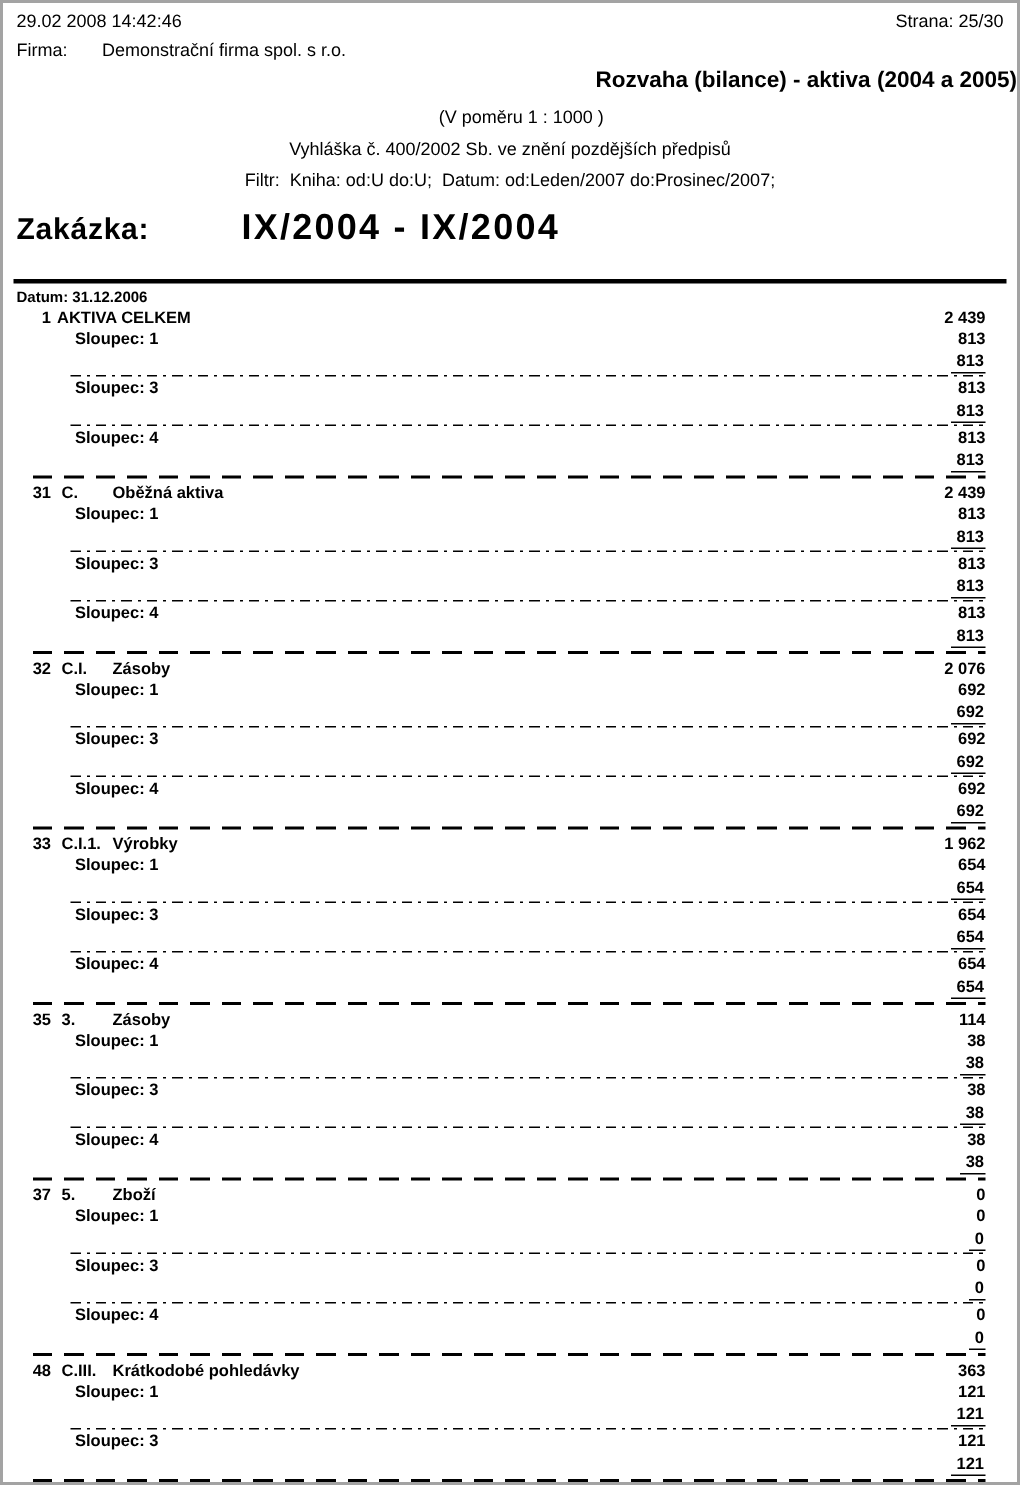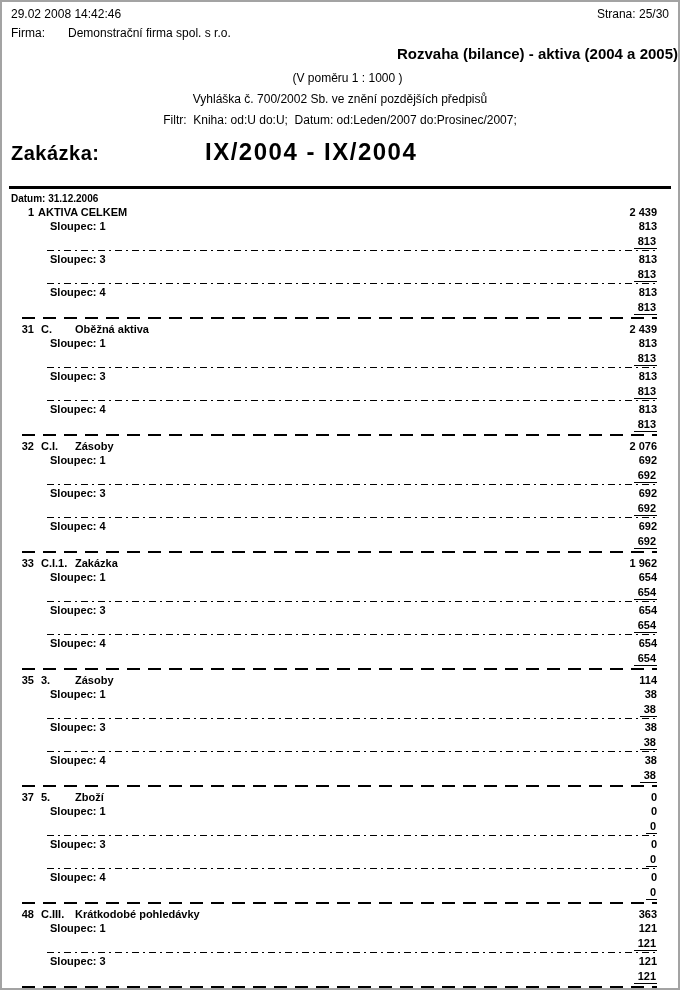--- a/index.html
+++ b/index.html
@@ -13,21 +13,21 @@
     position: relative;
   }
   .hdr-top { display: flex; justify-content: space-between; margin: 6px 9px 0; font-size: 12px; line-height: 13px; }
   .firm-row { display: flex; margin: 6px 9px 0; font-size: 12px; line-height: 13px; }
   .firm-label { width: 57px; }
   .title { margin-top: 5px; text-align: right; font-size: 15px; font-weight: bold; line-height: 17px; white-space: pre; }
   .center-line { text-align: center; font-size: 12px; line-height: 13px; white-space: pre; }
   .ratio  { margin-top: 10px; padding-left: 15px; }
   .decree { margin-top: 8px; }
   .filter { margin-top: 8px; }
-  .order-row { display: flex; align-items: baseline; margin: 11px 9px 0; gap: 44px; }
+  .order-row { display: flex; align-items: baseline; margin: 11px 9px 0; }
   .order-label { font-size: 20px; font-weight: bold; width: 150px; letter-spacing: .5px; }
   .order-value { font-size: 24px; font-weight: bold; letter-spacing: 1.5px; }
   .thick-rule { height: 3px; background: #000; margin: 20px 7px 0; }
   .datum-row { margin: 3px 9px 0; font-size: 10px; font-weight: bold; line-height: 13px; }
   .rows { padding: 0 21px 0 8px; font-size: 11px; font-weight: bold; }
   .line { display: flex; height: 15px; line-height: 15px; }
   .title-line { height: 14px; line-height: 14px; }
   .num  { width: 24px; text-align: right; }
   .code { min-width: 30px; margin-left: 7px; }
   .code.empty { min-width: 0; margin-left: 0; }
@@ -51,21 +51,21 @@
   <div class="hdr-top">
     <span>29.02 2008 14:42:46</span>
     <span>Strana: 25/30</span>
   </div>
   <div class="firm-row">
     <span class="firm-label">Firma:</span>
     <span>Demonstrační firma spol. s r.o.</span>
   </div>
   <div class="title">Rozvaha (bilance) - aktiva (2004 a 2005)</div>
   <div class="center-line ratio">(V poměru 1 : 1000 )</div>
-  <div class="center-line decree">Vyhláška č. 700/2002 Sb. ve znění pozdějších předpisů</div>
+  <div class="center-line decree">Vyhláška č. 400/2002 Sb. ve znění pozdějších předpisů</div>
   <div class="center-line filter">Filtr:  Kniha: od:U do:U;  Datum: od:Leden/2007 do:Prosinec/2007;</div>
   <div class="order-row">
     <span class="order-label">Zakázka:</span>
     <span class="order-value">IX/2004 - IX/2004</span>
   </div>
   <div class="thick-rule"></div>
   <div class="datum-row">Datum: 31.12.2006</div>
   <div class="rows" id="rows">
       <div class="item">
         <div class="line title-line">
@@ -160,21 +160,21 @@
         </div>
         <div class="line">
           <span class="val v2">692</span>
         </div>
         <div class="sep longdash"></div>
       </div>
       <div class="item">
         <div class="line title-line">
           <span class="num">33</span>
           <span class="code">C.I.1.</span>
-          <span class="name">Zakázka</span>
+          <span class="name">Výrobky</span>
           <span class="val">1 962</span>
         </div>
         <div class="line">
           <span class="slabel">Sloupec: 1</span>
           <span class="val">654</span>
         </div>
         <div class="line">
           <span class="val v2">654</span>
         </div>
         <div class="sep dashdot"></div>

